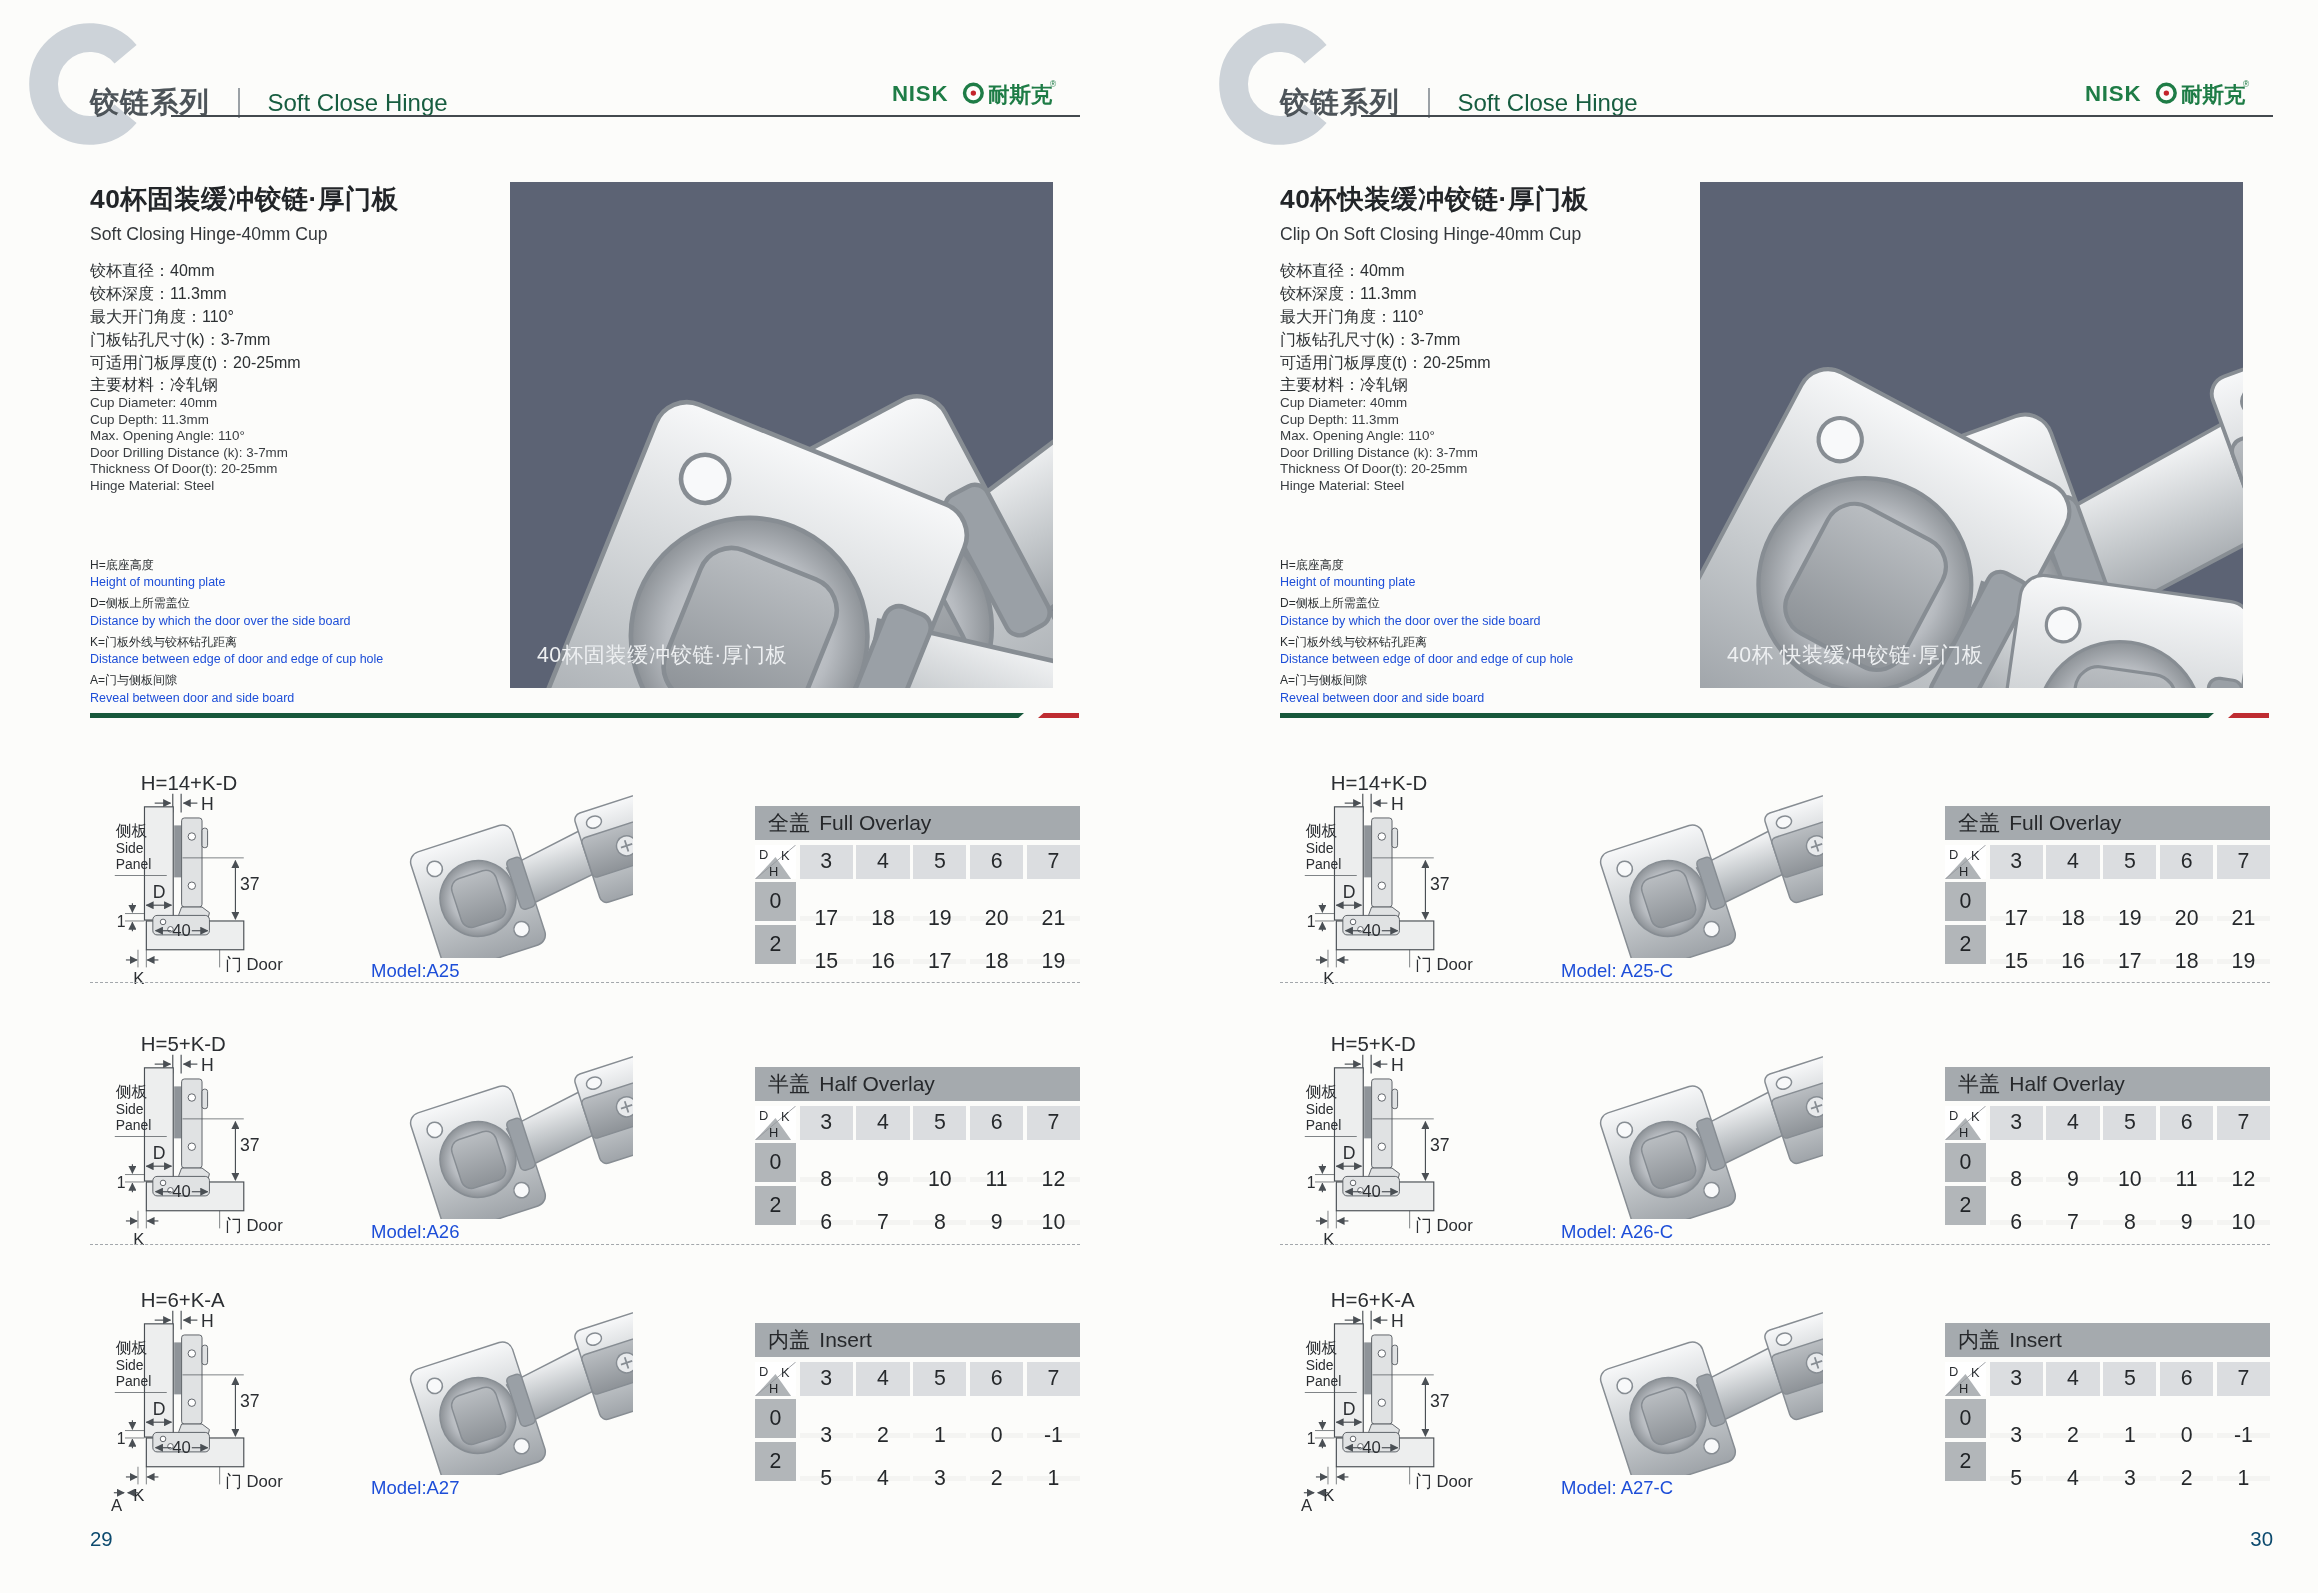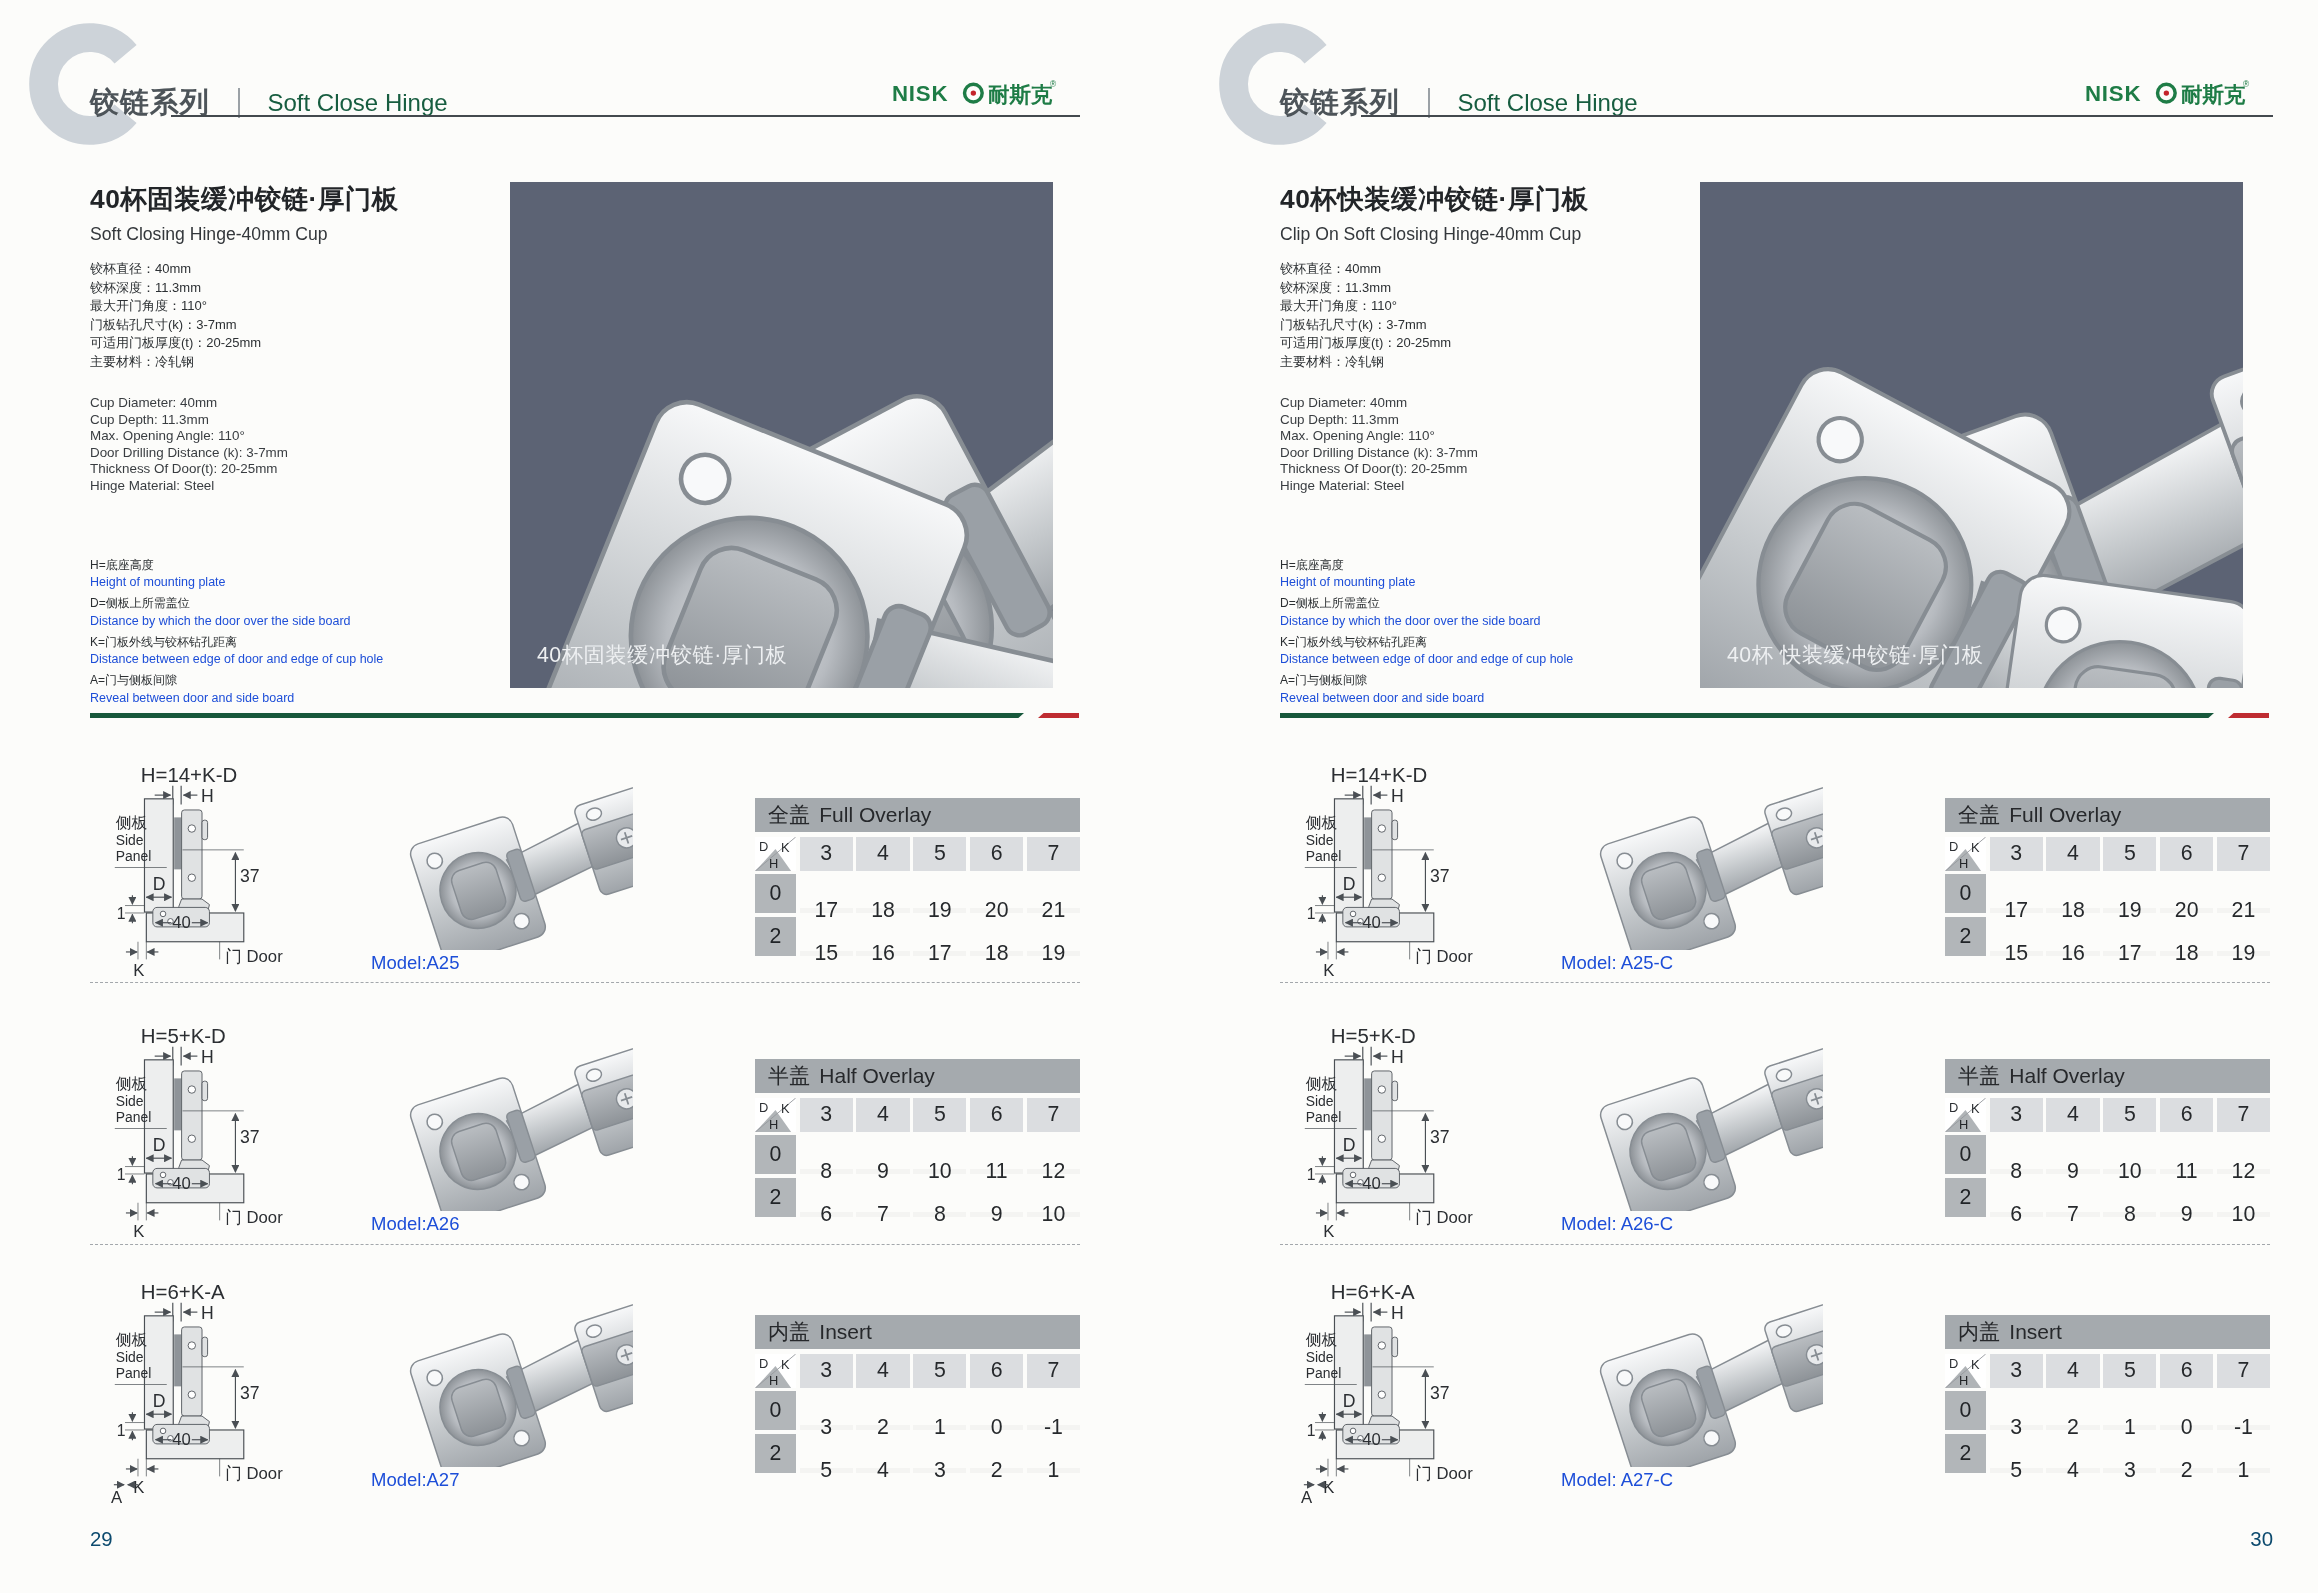--- a/index.html
+++ b/index.html
@@ -16,40 +16,40 @@
   .st-cn{font-size:29px;font-weight:700;color:#4d5459;letter-spacing:0.9px;}
   .st-bar{width:1.9px;height:30px;background:#9ba1a6;}
   .st-en{font-size:24px;font-weight:500;color:#175d40;}
   .header-rule{position:absolute;left:calc(var(--cx) + 81px);right:var(--pr);top:115px;height:2.3px;background:#43494e;}
   .logo{position:absolute;top:77px;right:calc(var(--pr) + 22px);}
 
   
   .prod-title{position:absolute;left:var(--cx);top:182px;width:408px;}
   .pt-cn{font-size:26.4px;font-weight:700;color:#222528;letter-spacing:0.5px;}
   .pt-en{font-size:17.6px;color:#33373b;margin-top:6.5px;}
-  .specs-cn{position:absolute;left:var(--cx);top:260px;font-size:13px;line-height:1.43;color:#2c3033;}
+  .specs-cn{position:absolute;left:var(--cx);top:260px;font-size:16px;line-height:1.43;color:#2c3033;}
   .specs-en{position:absolute;left:var(--cx);top:395px;font-size:13.4px;line-height:1.24;color:#393d41;}
   .defs{position:absolute;left:var(--cx);top:557px;}
   .def-cn{font-size:12px;font-weight:500;color:#2b2f32;}
   .def-en{font-size:12.5px;color:#1d4ed8;margin:1.4px 0 6px;}
 
   
   .photo-panel{position:absolute;left:calc(var(--cx) + 420px);top:182px;width:543px;height:506px;
                background:#5c6374;overflow:hidden;}
   .photo-caption{position:absolute;left:27px;bottom:19.5px;font-size:21.3px;color:#eef0f2;letter-spacing:0.5px;}
 
   
   .divider{position:absolute;left:var(--cx);top:713px;width:990px;height:5.6px;}
   .dgreen{position:absolute;left:0;top:0;width:934px;height:5.1px;background:#17583b;
           clip-path:polygon(0 0,100% 0,calc(100% - 5.6px) 100%,0 100%);}
   .dred{position:absolute;left:948px;top:0;width:41px;height:5.1px;background:#bf2c31;
         clip-path:polygon(5.6px 0,100% 0,100% 100%,0 100%);}
 
   
-  .rows{position:absolute;left:var(--cx);top:0;width:990px;height:1480px;}
+  .rows{position:absolute;left:var(--cx);top:8px;width:990px;height:1480px;}
   .prow{position:absolute;left:0;width:990px;height:237px;}
   .prow-0{top:755px}.prow-1{top:1016px}.prow-2{top:1272px}
   .dash{position:absolute;left:var(--cx);width:990px;border-top:1.4px dashed #a3a7ab;height:0;}
   .dash1{top:982px}.dash2{top:1244px}
 
   .diag{position:absolute;left:8.3px;top:2.8px;width:260px;height:232px;}
   .rphoto{position:absolute;left:287px;top:6.5px;width:256px;height:188px;}
   .model{position:absolute;left:281px;top:197px;font-size:18.5px;color:#1d4ed8;}
 
   .rtable{position:absolute;left:665px;top:43px;width:325px;}

